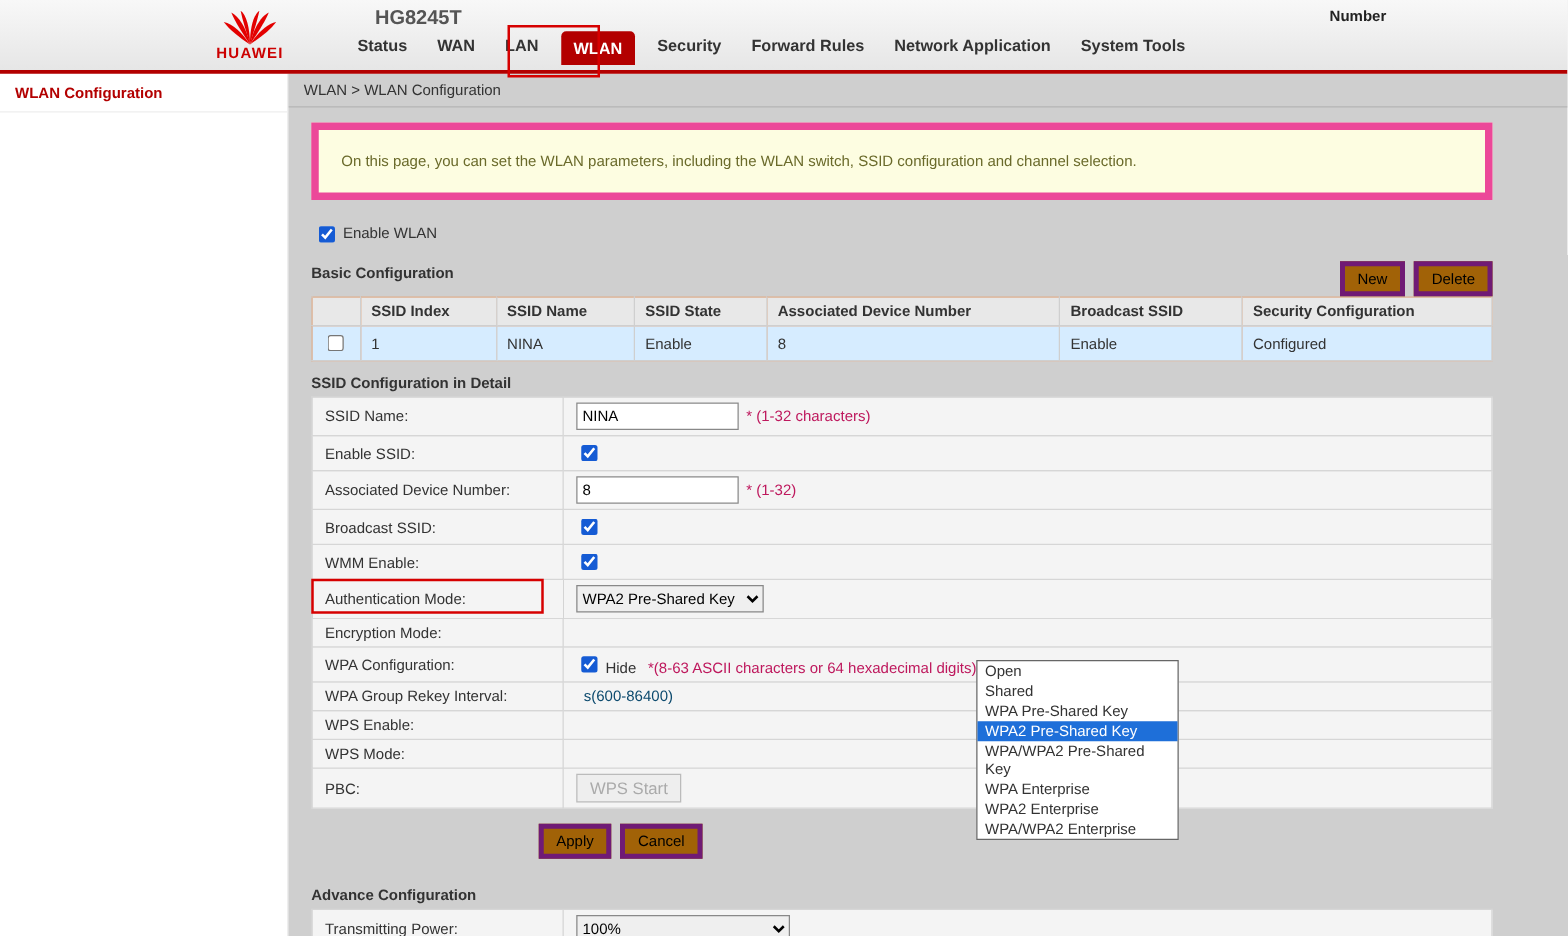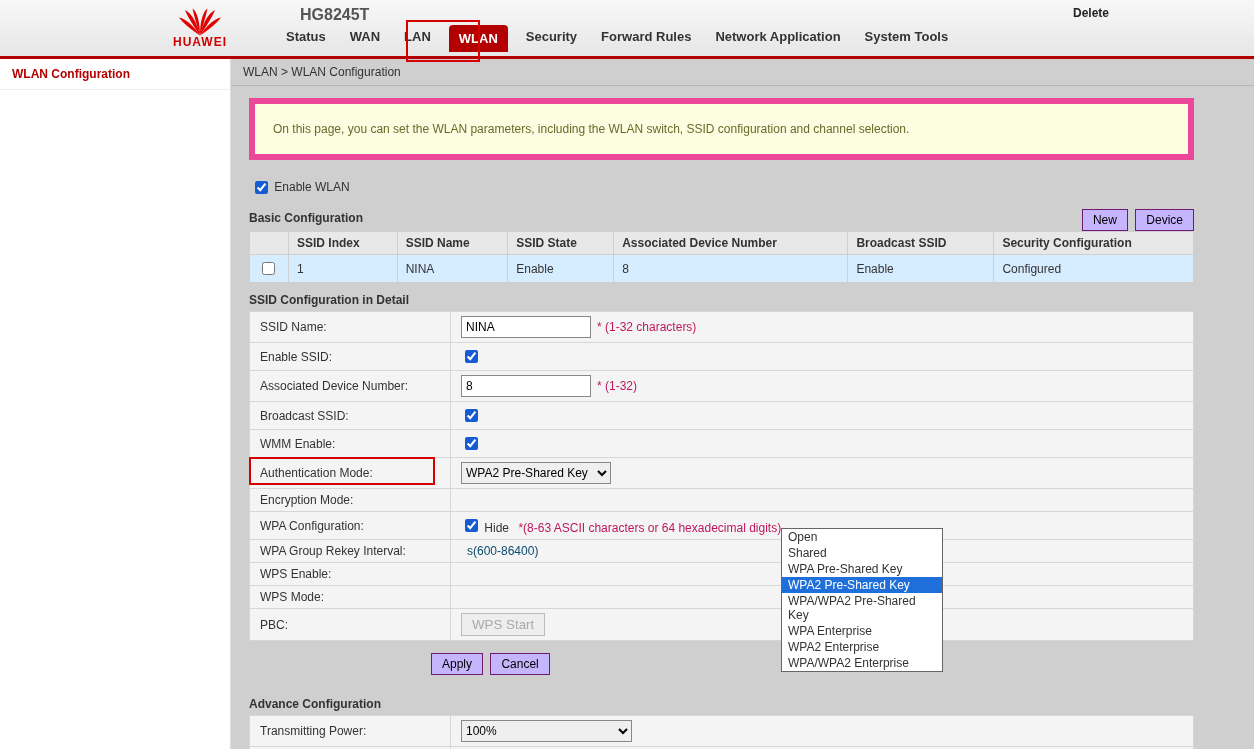--- a/index.html
+++ b/index.html
@@ -18,21 +18,21 @@
 .sidebar{width:230px;background:#fff;border-right:1px solid #ddd;min-height:690px}
 .sidebar .item{padding:8px 12px;color:#b30000;font-weight:bold;border-bottom:1px solid #eee}
 .main{flex:1;background:#cfcfcf}
 .crumb{padding:6px 12px;color:#333;background:#cfcfcf;border-bottom:1px solid #b5b5b5}
 .content{padding:12px 60px 30px 18px}
 .note{background:#fdfde1;border:6px solid #ec4899;padding:18px;color:#6a6a2a;margin-bottom:18px}
 .enable-row{margin:0 0 14px 2px}
 .enable-row input{accent-color:#155bd4;vertical-align:middle}
 .section-title{font-weight:bold;margin:4px 0}
 .toolbar{float:right;margin-top:-20px}
-.btn{background:#c4b5fd;border:1px solid #701a75;padding:3px 10px;cursor:pointer;font-size:12px}
+.btn{background:#a16207;border:4px solid #701a75;padding:3px 10px;cursor:pointer;font-size:12px}
 .btn+.btn{margin-left:4px}
 table.grid{width:100%;border-collapse:collapse;margin-top:6px;background:#f97316}
 table.grid th{background:#e8e8e8;border:1px solid #cfcfcf;padding:4px 8px;text-align:left;font-weight:bold}
 table.grid td{border:1px solid #cfcfcf;padding:4px 8px;background:#d6ecff}
 table.form{width:100%;border-collapse:collapse;margin-top:4px}
 table.form td{border:1px solid #d6d6d6;padding:4px 10px;background:#f4f4f4}
 table.form td.label{width:180px;color:#333}
 .hint{color:#be185d;font-size:12px;margin-left:6px}
 input[type=text]{border:1px solid #888;height:18px;padding:1px 4px;font-size:12px;width:120px}
 select{border:1px solid #888;height:22px;font-size:12px}
@@ -69,41 +69,41 @@
       <a href="#">Status</a>
       <a href="#">WAN</a>
       <a href="#">LAN</a>
       <a href="#" class="active">WLAN</a>
       <a href="#">Security</a>
       <a href="#">Forward Rules</a>
       <a href="#">Network Application</a>
       <a href="#">System Tools</a>
     </div>
     <div class="nav-highlight"></div>
-    <div class="logout">Delete</div>
+    <div class="logout">Number</div>
   </div>
 
   <div class="body">
     <div class="sidebar">
       <div class="item">WLAN Configuration</div>
     </div>
     <div class="main">
       <div class="crumb">WLAN &gt; WLAN Configuration</div>
       <div class="content relwrap">
         <div class="note">On this page, you can set the WLAN parameters, including the WLAN switch, SSID configuration and channel selection.</div>
 
         <div class="enable-row">
           <input type="checkbox" class="chk" checked="" style="">
           <span>Enable WLAN</span>
         </div>
 
         <div class="section-title">Basic Configuration</div>
         <div class="toolbar">
           <button class="btn">New</button>
-          <button class="btn">Device</button>
+          <button class="btn">Delete</button>
         </div>
         <table class="grid">
           <tbody>
               <tr>
             <th style="width:22px"></th>
             <th>SSID Index</th>
             <th>SSID Name</th>
             <th>SSID State</th>
             <th>Associated Device Number</th>
             <th>Broadcast SSID</th>

